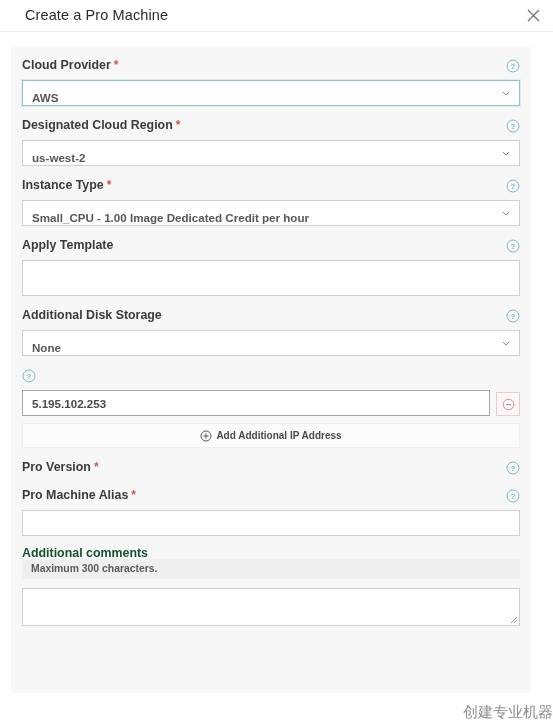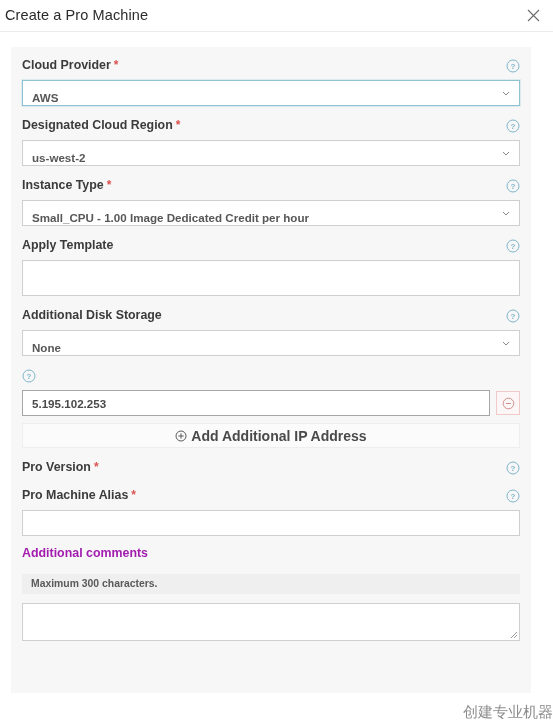--- a/index.html
+++ b/index.html
@@ -22,21 +22,21 @@
     position: relative;
     height: 32px;
     border-bottom: 1px solid #ebebeb;
     display: flex;
     align-items: center;
     background: #ffffff;
   }
   .dialog-title {
     font-size: 14.5px;
     color: #2b2b2b;
-    padding-left: 5px;
+    padding-left: 25px;
     letter-spacing: .1px;
     line-height: 1;
     font-weight: 400;
   }
   .close-btn {
     position: absolute;
     right: 9px;
     top: 50%;
     transform: translateY(-50%);
     width: 22px;
@@ -129,21 +129,21 @@
     padding: 0 9px;
     display: flex;
     align-items: center;
     cursor: text;
   }
   .textbox.tall { height: 36px; align-items: flex-start; padding-top: 7px; }
 
   
   .ip-row {
     display: flex;
-    align-items: center;
+    align-items: flex-end;
     gap: 6px;
   }
   .ip-input {
     flex: 1 1 auto;
     height: 26px;
     background: #ffffff;
     border: 1px solid #a6a6a6;
     font-size: 11.6px;
     color: #4a4a4a;
     padding: 0 9px;
@@ -167,33 +167,33 @@
   .add-ip-btn {
     margin-top: 7px;
     width: 100%;
     height: 25px;
     border: 1px solid #eeeeee;
     background: #fbfbfb;
     display: flex;
     align-items: center;
     justify-content: center;
     gap: 4px;
-    font-size: 14px;
+    font-size: 10px;
     color: #4a4a4a;
     cursor: pointer;
   }
   .add-ip-btn svg { display: block; }
 
   
   .comments-field { margin-bottom: 0; }
   .comments-label {
     font-size: 12.4px;
-    color: #a21caf;
+    color: #14532d;
     line-height: 1;
-    margin-bottom: 15px;
+    margin-bottom: 0;
   }
   .comments-hint {
     background: #efefef;
     font-size: 10.4px;
     color: #5a5a5a;
     padding: 4px 0 5px 9px;
     margin-bottom: 9px;
   }
   .comments-area {
     position: relative;

